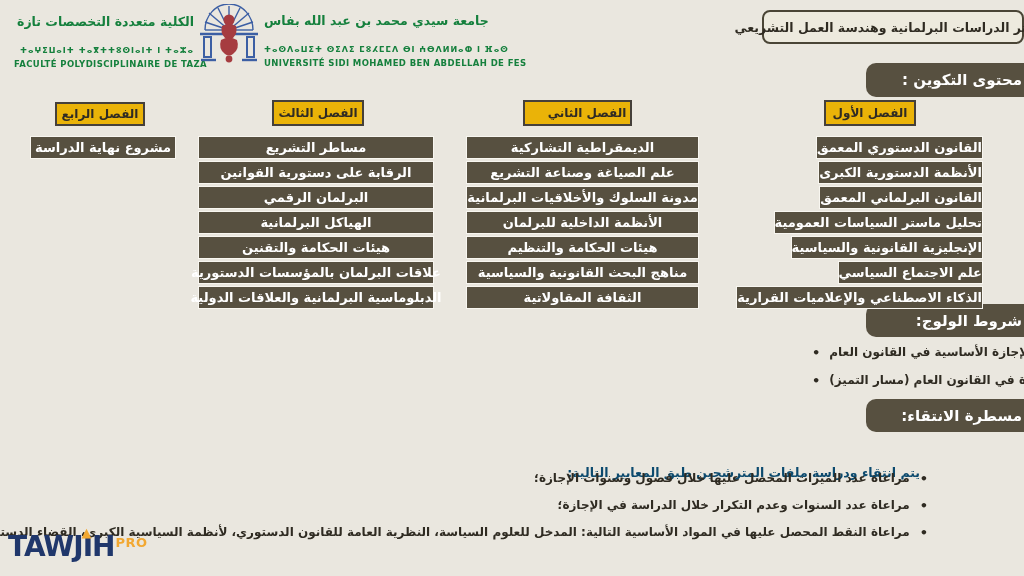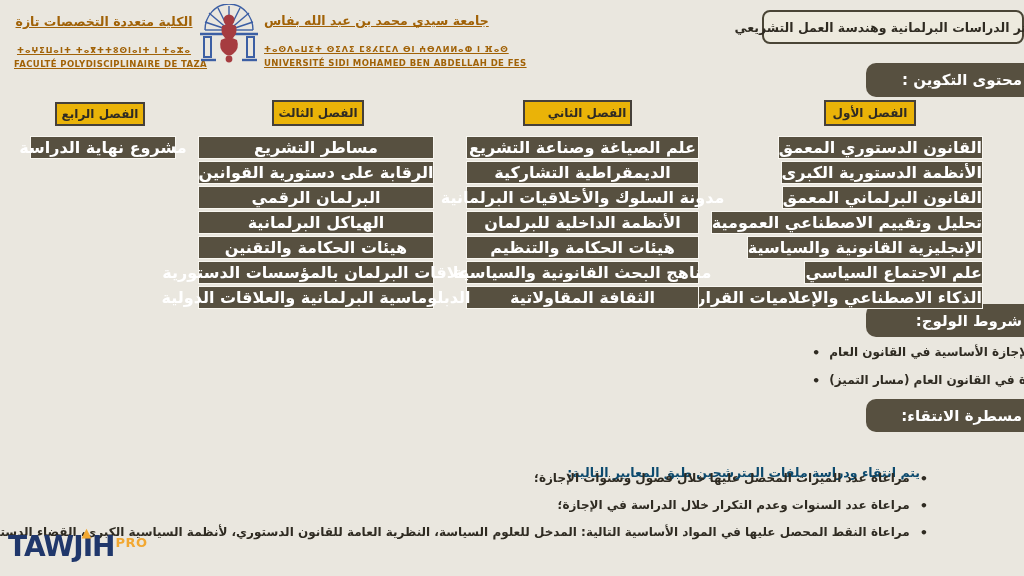--- a/index.html
+++ b/index.html
@@ -3,21 +3,21 @@
 <meta charset="utf-8">
 <style>
   html,body{margin:0;padding:0;}
   .page{
     position:relative;width:1024px;height:576px;overflow:hidden;
     background:#eae7df;
     font-family:"DejaVu Sans",sans-serif;
     direction:ltr;
   }
   
-  .inst{position:absolute;color:#a16207;text-align:center;text-decoration:underline;}
+  .inst{position:absolute;color:#15803d;text-align:right;}
   .inst .ar{font-size:12.5px;font-weight:bold;white-space:nowrap;}
   .inst .tif{font-size:8px;font-weight:bold;margin-top:17px;white-space:nowrap;letter-spacing:1px;}
   .inst .fr{font-size:8.5px;font-weight:bold;margin-top:4px;white-space:nowrap;letter-spacing:.4px;}
   .faculty{left:14px;top:14px;width:180px;}
   .university{left:264px;top:13px;width:204px;}
   .emblem{position:absolute;left:196px;top:4px;}
   
   .title-box{
     position:absolute;left:762px;top:10px;width:258px;height:30px;
     background:#edeade;border:2px solid #4a4536;border-radius:8px;
@@ -47,21 +47,21 @@
   .sem4{left:55px;top:102px;width:86px;height:20px;}
   
   .course-col{position:absolute;top:136px;display:flex;flex-direction:column;}
   .col1{left:737px;width:246px;align-items:flex-end;}
   .col2{left:466px;width:233px;}
   .col3{left:198px;width:236px;}
   .col4{left:30px;width:146px;top:136px;}
   .course{
     height:21px;margin-bottom:2px;background:#575040;border:1px solid #f8f6f0;
     display:flex;align-items:center;justify-content:center;
-    color:#fff;font-size:16px;font-weight:bold;direction:rtl;white-space:nowrap;
+    color:#fff;font-size:13px;font-weight:bold;direction:rtl;white-space:nowrap;
   }
   
   .adm-bullet{
     position:absolute;left:812px;display:flex;align-items:center;gap:9px;
     font-size:12px;font-weight:bold;color:#2f2b22;white-space:nowrap;
   }
   .adm-bullet .dot,.sel-bullet .dot{font-size:13px;color:#2f2b22;line-height:1;}
   .adm-b1{top:345px;}
   .adm-b2{top:373px;}
   .sel-intro{
@@ -143,29 +143,29 @@
 
   <div class="sem-header sem1">الفصل الأول</div>
   <div class="sem-header sem2">الفصل الثاني</div>
   <div class="sem-header sem3">الفصل الثالث</div>
   <div class="sem-header sem4">الفصل الرابع</div>
 
   <div class="course-col col1">
     <div class="course">القانون الدستوري المعمق</div>
     <div class="course">الأنظمة الدستورية الكبرى</div>
     <div class="course">القانون البرلماني المعمق</div>
-    <div class="course">تحليل وتقييم الاصطناعي العمومية</div>
+    <div class="course">تحليل ماستر السياسات العمومية</div>
     <div class="course">الإنجليزية القانونية والسياسية</div>
     <div class="course">علم الاجتماع السياسي</div>
     <div class="course">الذكاء الاصطناعي والإعلاميات القرارية</div>
   </div>
 
   <div class="course-col col2">
+    <div class="course">الديمقراطية التشاركية</div>
     <div class="course">علم الصياغة وصناعة التشريع</div>
-    <div class="course">الديمقراطية التشاركية</div>
     <div class="course">مدونة السلوك والأخلاقيات البرلمانية</div>
     <div class="course">الأنظمة الداخلية للبرلمان</div>
     <div class="course">هيئات الحكامة والتنظيم</div>
     <div class="course">مناهج البحث القانونية والسياسية</div>
     <div class="course">الثقافة المقاولاتية</div>
   </div>
 
   <div class="course-col col3">
     <div class="course">مساطر التشريع</div>
     <div class="course">الرقابة على دستورية القوانين</div>

